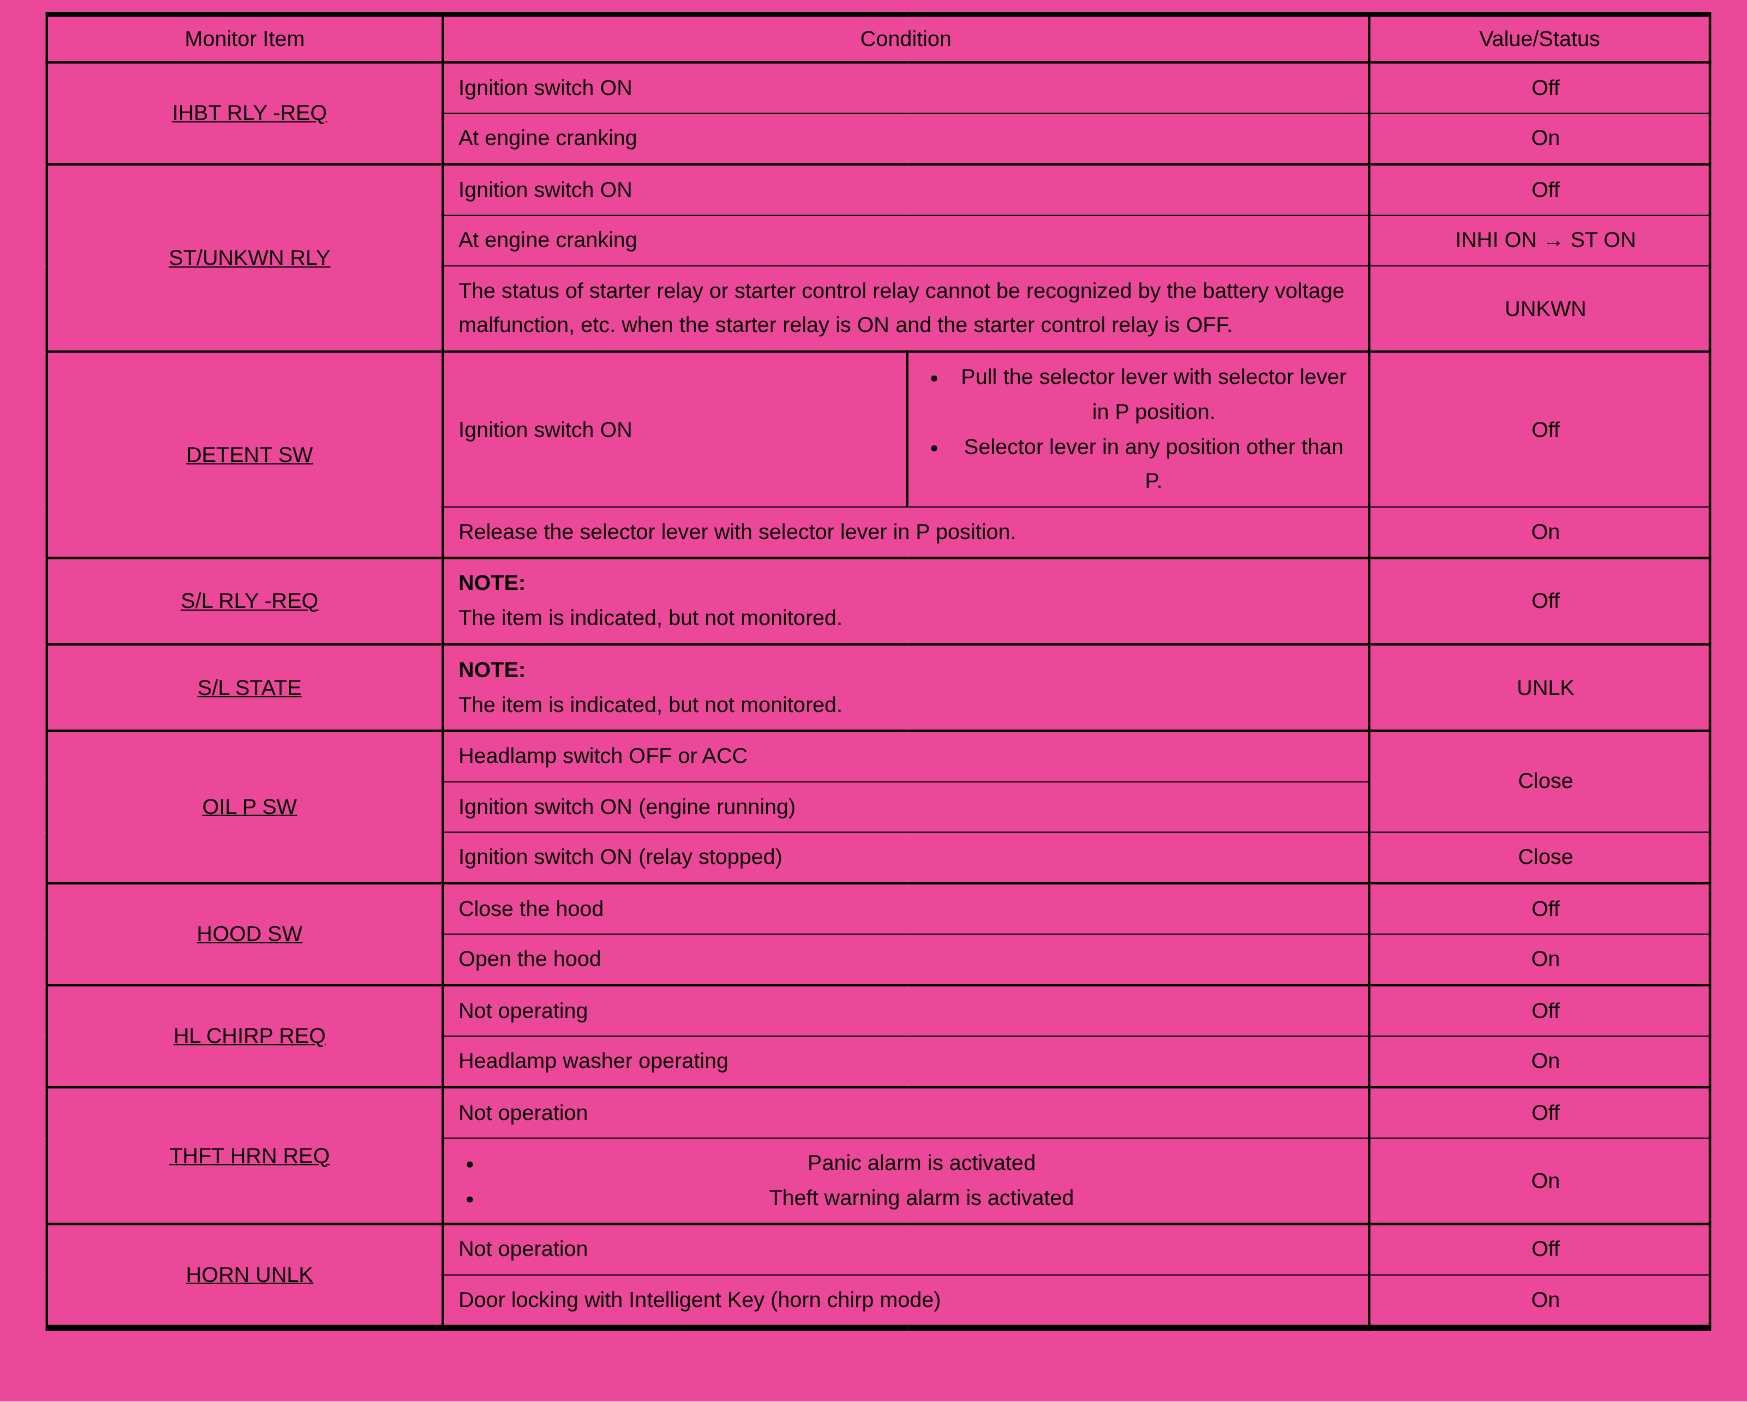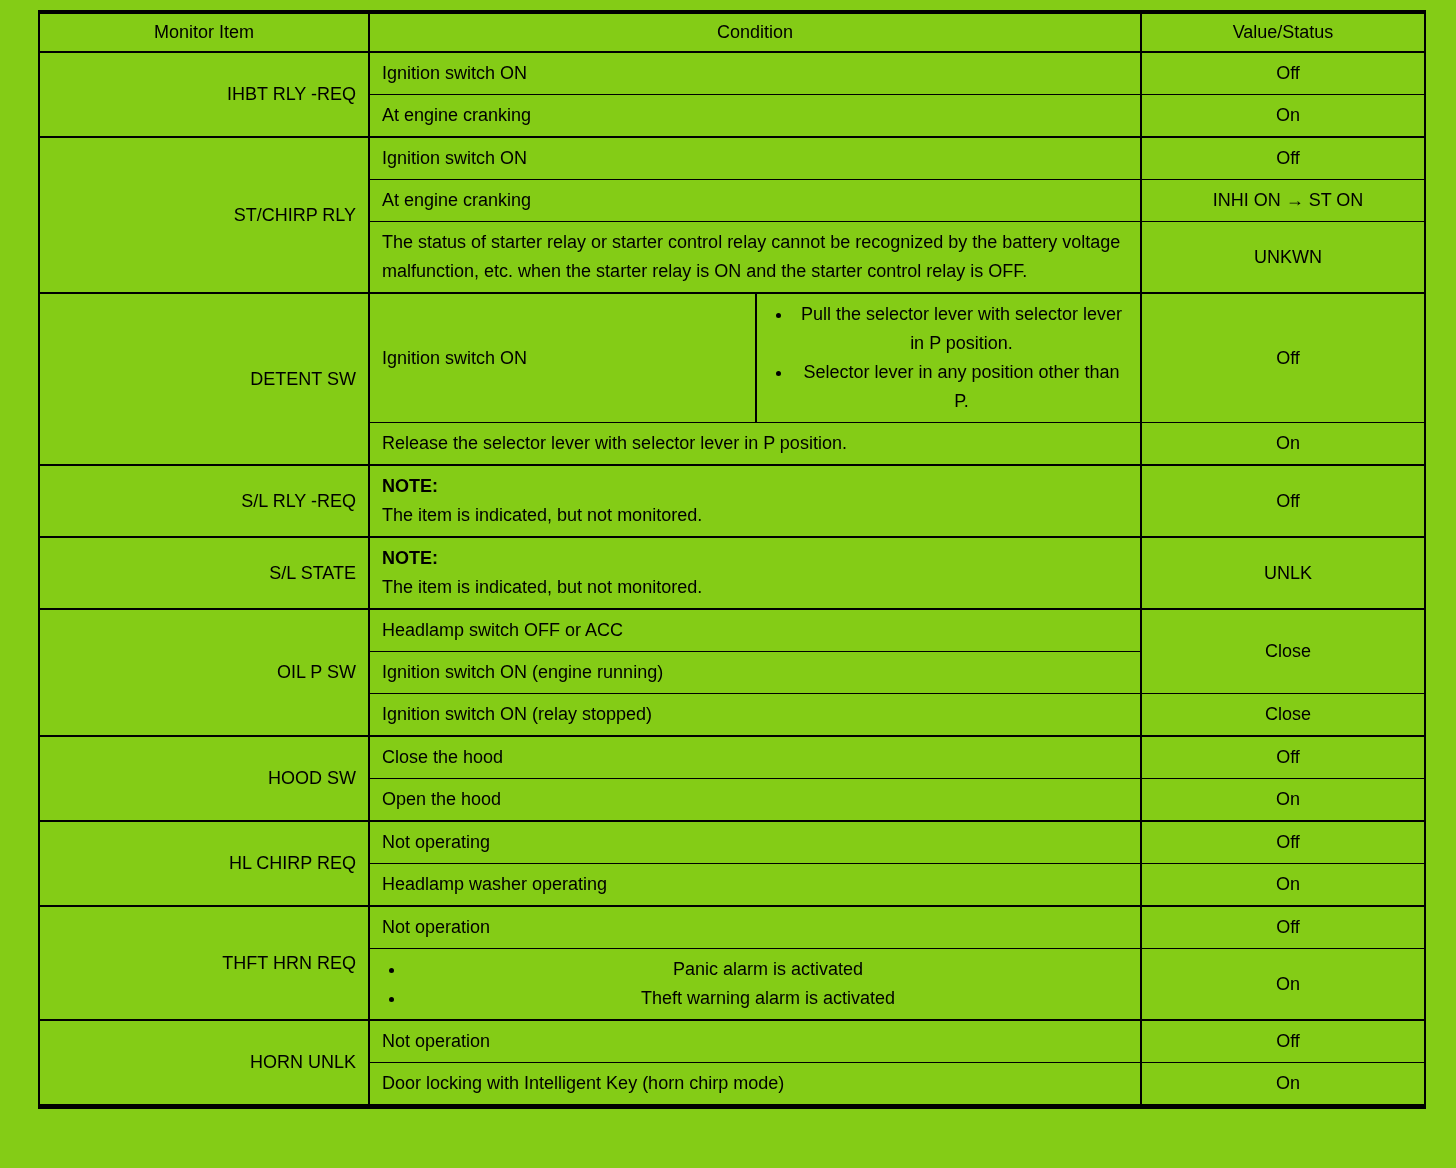--- a/index.html
+++ b/index.html
@@ -7,21 +7,21 @@
     padding: 0;
     background: #ffffff;
     font-family: "Liberation Sans", sans-serif;
     color: #000000;
   }
   .page {
     width: 1456px;
     height: 1168px;
     box-sizing: border-box;
     padding: 10px 32px 14px 38px;
-    background: #84cc16;
+    background: #ec4899;
     overflow: hidden;
   }
   table.monitor-table {
     border-collapse: collapse;
     table-layout: fixed;
     width: 1386px;
     font-size: 18px;
     line-height: 29px;
     border-top: 4px solid #000;
     border-bottom: 5px solid #000;
@@ -39,22 +39,23 @@
   }
   .monitor-table td {
     border: solid #000;
     border-width: 1px 2px;
     padding: 6px 12px;
     vertical-align: middle;
   }
   tr.gstart > td { border-top-width: 2px; }
 
   td.item {
-    text-align: right;
+    text-align: center;
     padding-left: 20px;
+    text-decoration: underline;
   }
   td.cond { text-align: left; margin-left: 28px; }
   td.val  { text-align: center; padding-left: 16px; padding-right: 6px; }
 
   .note-label { font-weight: bold; }
 
   ul.bullet-list {
     margin: 0;
     padding-left: 24px;
     list-style: disc;
@@ -88,21 +89,21 @@
         <td class="item" rowspan="2">IHBT RLY -REQ</td>
         <td class="cond" colspan="2">Ignition switch ON</td>
         <td class="val">Off</td>
       </tr>
       <tr>
         <td class="cond" colspan="2">At engine cranking</td>
         <td class="val">On</td>
       </tr>
 
       <tr class="gstart">
-        <td class="item" rowspan="3">ST/CHIRP RLY</td>
+        <td class="item" rowspan="3">ST/UNKWN RLY</td>
         <td class="cond" colspan="2">Ignition switch ON</td>
         <td class="val">Off</td>
       </tr>
       <tr>
         <td class="cond" colspan="2">At engine cranking</td>
         <td class="val">INHI ON → ST ON</td>
       </tr>
       <tr>
         <td class="cond" colspan="2">The status of starter relay or starter control relay cannot be recognized by the battery voltage malfunction, etc. when the starter relay is ON and the starter control relay is OFF.</td>
         <td class="val">UNKWN</td>

